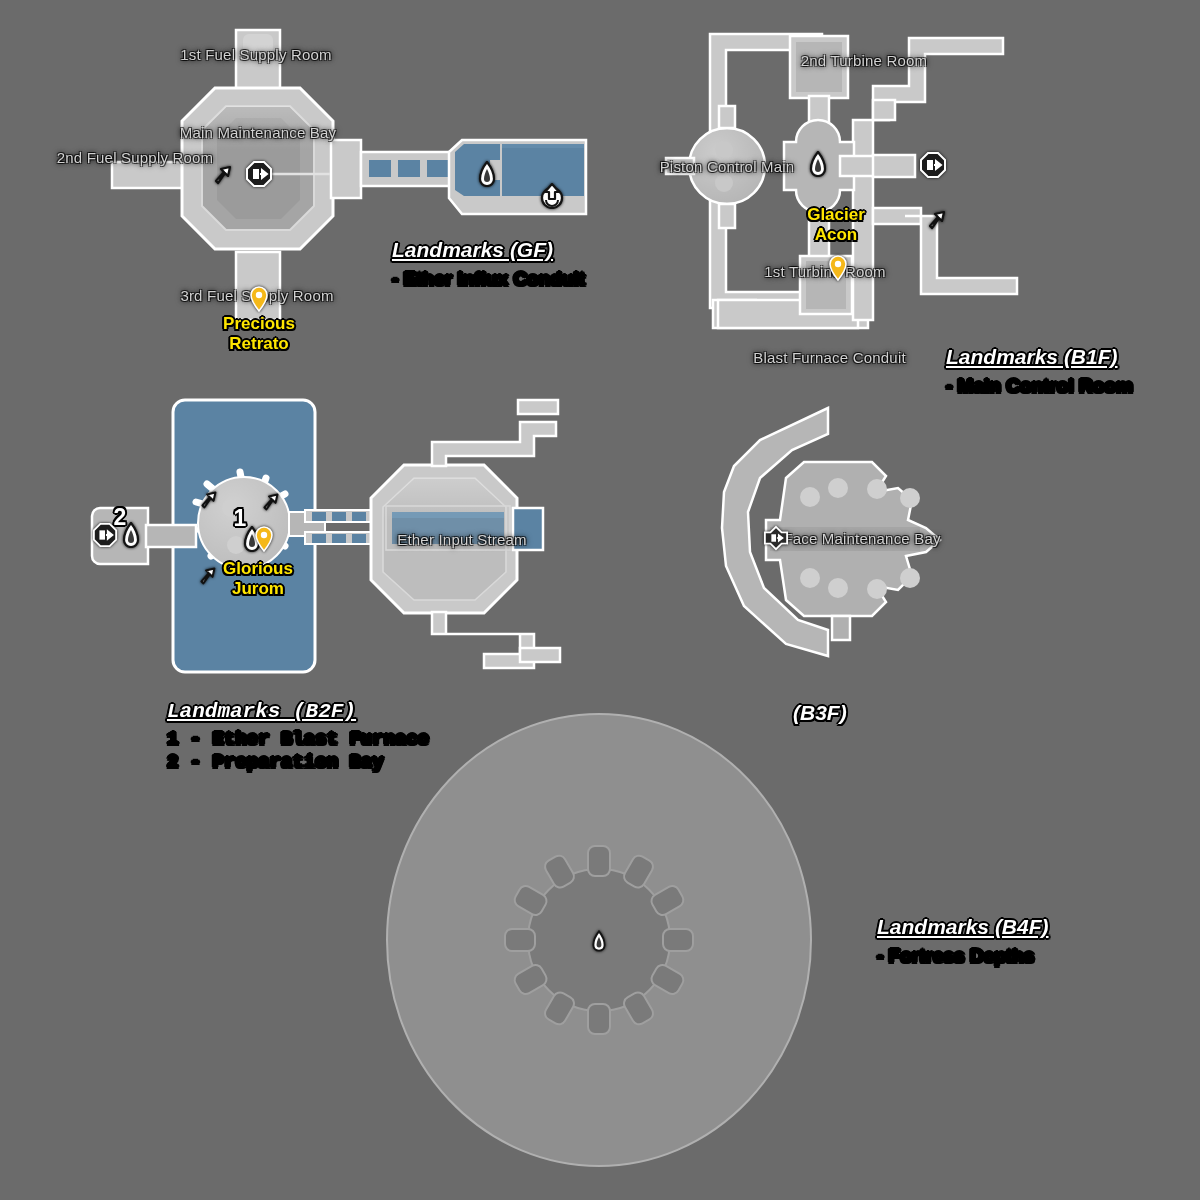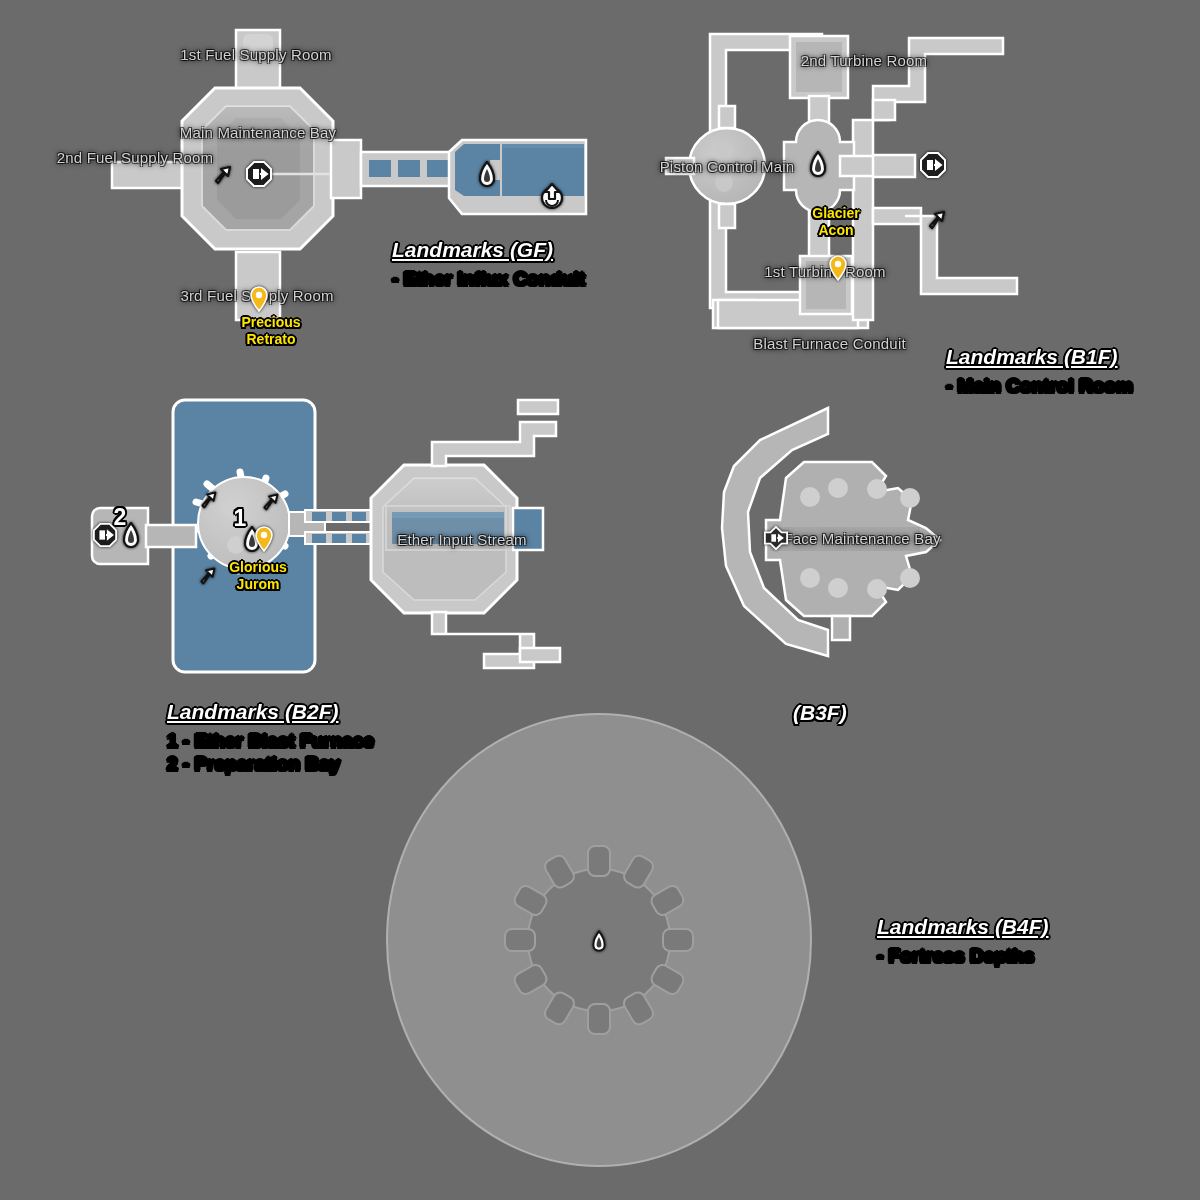--- a/index.html
+++ b/index.html
@@ -44,21 +44,21 @@
       2px 0 0 #000,-2px 0 0 #000,0 2px 0 #000,0 -2px 0 #000,
       1.5px 1.5px 0 #000,-1.5px 1.5px 0 #000,1.5px -1.5px 0 #000,-1.5px -1.5px 0 #000;
   }
   .legend.center{text-align:center;}
   .legend.center .lg-title{text-align:center;}
 
   
   .goldname{
     position:absolute;
     color:#ffe600;
-    font-size:14px;font-weight:bold;
+    font-size:17px;font-weight:bold;
     line-height:1.18;
     text-align:center;
     white-space:pre-line;
     transform:translate(-50%,0);
     text-shadow:
       2px 0 0 #000,-2px 0 0 #000,0 2px 0 #000,0 -2px 0 #000,
       1.5px 1.5px 0 #000,-1.5px 1.5px 0 #000,1.5px -1.5px 0 #000,-1.5px -1.5px 0 #000;
     pointer-events:none;
   }
 
@@ -285,29 +285,29 @@
   <div>
 
     <div class="roomlabel" style="left:256px;top:54px;">1st Fuel Supply Room</div>
     <div class="roomlabel" style="left:258px;top:132px;">Main Maintenance Bay</div>
     <div class="roomlabel" style="left:135px;top:157px;">2nd Fuel Supply Room</div>
     <div class="roomlabel" style="left:257px;top:295px;">3rd Fuel Supply Room</div>
 
     <div class="roomlabel" style="left:824px;top:60px;margin-left:40px;">2nd Turbine Room</div>
     <div class="roomlabel" style="left:727px;top:166px;">Piston Control Main</div>
     <div class="roomlabel" style="left:825px;top:271px;">1st Turbine Room</div>
-    <div class="roomlabel" style="left:824px;top:343px;padding-left:11px;">Blast Furnace Conduit</div>
+    <div class="roomlabel" style="left:824px;top:357px;padding-left:11px;">Blast Furnace Conduit</div>
 
     <div class="roomlabel" style="left:456px;top:539px;padding-left:12px;">Ether Input Stream</div>
 
     <div class="roomlabel" style="left:862px;top:538px;">Face Maintenance Bay</div>
   </div>
 
   <div>
-    <div class="goldname" style="left:259px;top:314px;margin-left:12px;">Precious
+    <div class="goldname" style="left:259px;top:314px;">Precious
 Retrato</div>
     <div class="goldname" style="left:836px;top:205px;">Glacier
 Acon</div>
     <div class="goldname" style="left:258px;top:559px;">Glorious
 Jurom</div>
   </div>
 
   <div>
     <div class="numtag" style="left:240px;top:518px;">1</div>
     <div class="numtag" style="left:120px;top:517px;">2</div>
@@ -432,21 +432,21 @@
   <div class="legend" style="left:392px;top:238px;">
     <div class="lg-title">Landmarks (GF)</div>
     <div class="lg-item">- Ether Influx Conduit</div>
   </div>
 
   <div class="legend" style="left:946px;top:325px;margin-top:20px;">
     <div class="lg-title">Landmarks (B1F)</div>
     <div class="lg-item">- Main Control Room</div>
   </div>
 
-  <div class="legend" style="left:167px;top:700px;">
+  <div class="legend" style="left:167px;top:700px;font-family:Liberation Mono, monospace;">
     <div class="lg-title">Landmarks (B2F)</div>
     <div class="lg-item">1 - Ether Blast Furnace</div>
     <div class="lg-item">2 - Preparation Bay</div>
   </div>
 
   <div class="legend center" style="left:793px;top:701px;">
     <div class="lg-title" style="text-decoration:none;">(B3F)</div>
   </div>
 
   <div class="legend" style="left:877px;top:915px;">

